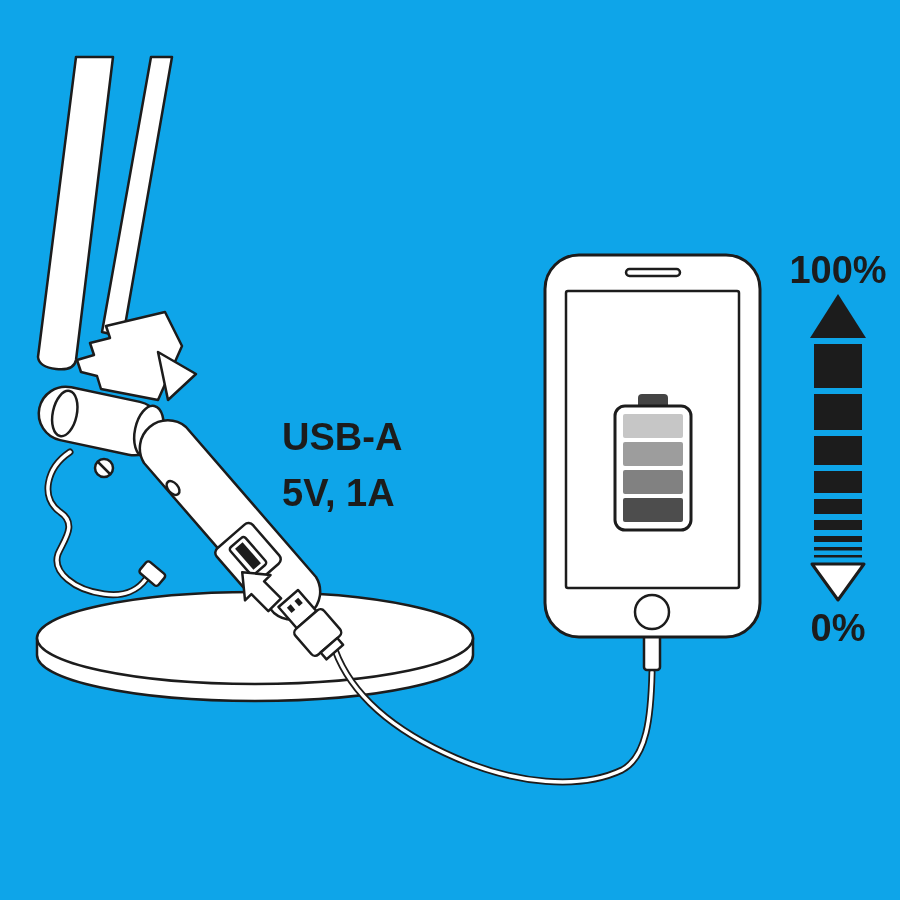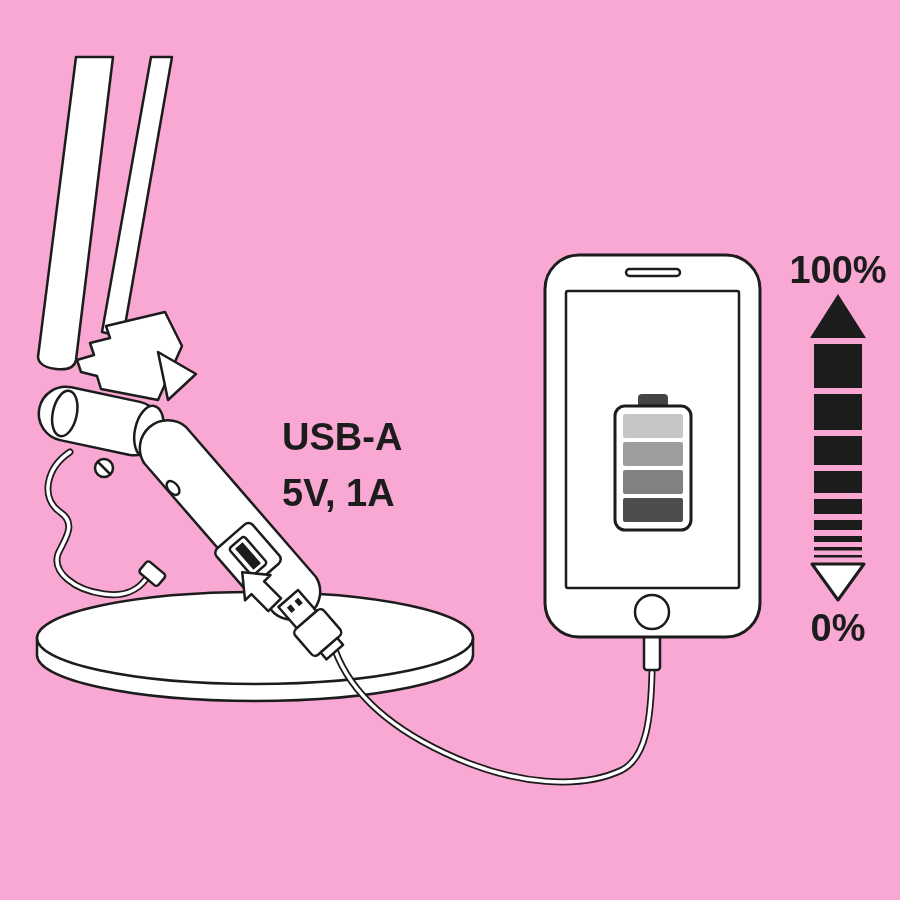--- a/index.html
+++ b/index.html
@@ -1,16 +1,16 @@
 <!DOCTYPE html>
 <html><head>
 <meta charset="utf-8">
 <style>
   html,body{margin:0;padding:0;background:#ffffff;}
-  .stage{position:relative;width:900px;height:900px;background:#f9a8d4;overflow:hidden;}
+  .stage{position:relative;width:900px;height:900px;background:#0ea5e9;overflow:hidden;}
   svg{display:block;}
   text{font-family:"Liberation Sans","DejaVu Sans",sans-serif;}
   .lbl{font-weight:bold;}
 </style>
 </head>
 <body>
 
 <div class="stage">
 <svg viewBox="0 0 900 900" width="900" height="900">
   <g fill="none" stroke="#1c1c1c" stroke-width="2.5" stroke-linejoin="round" stroke-linecap="round">

